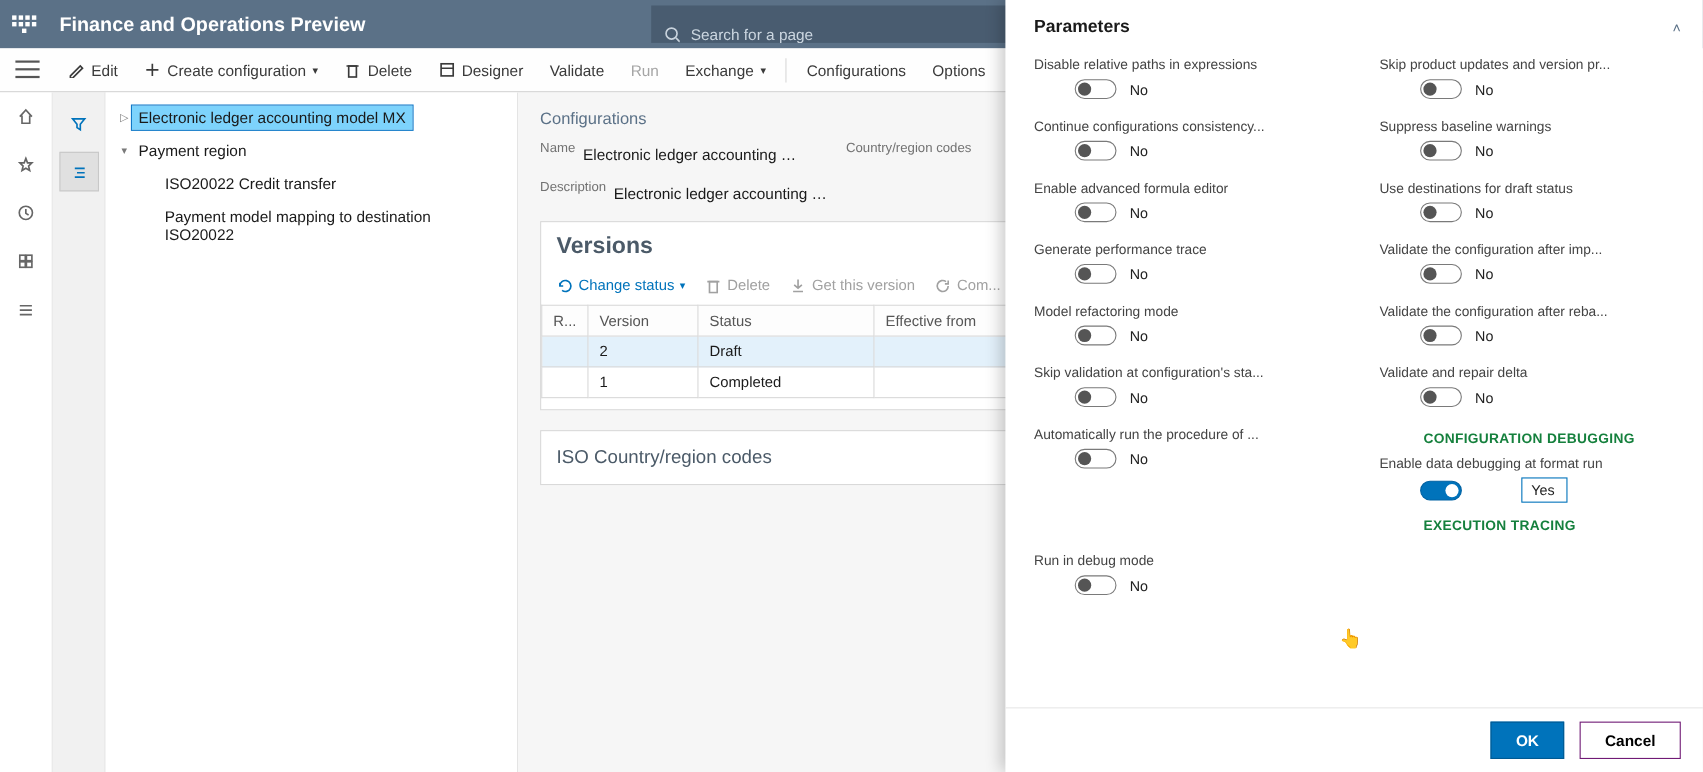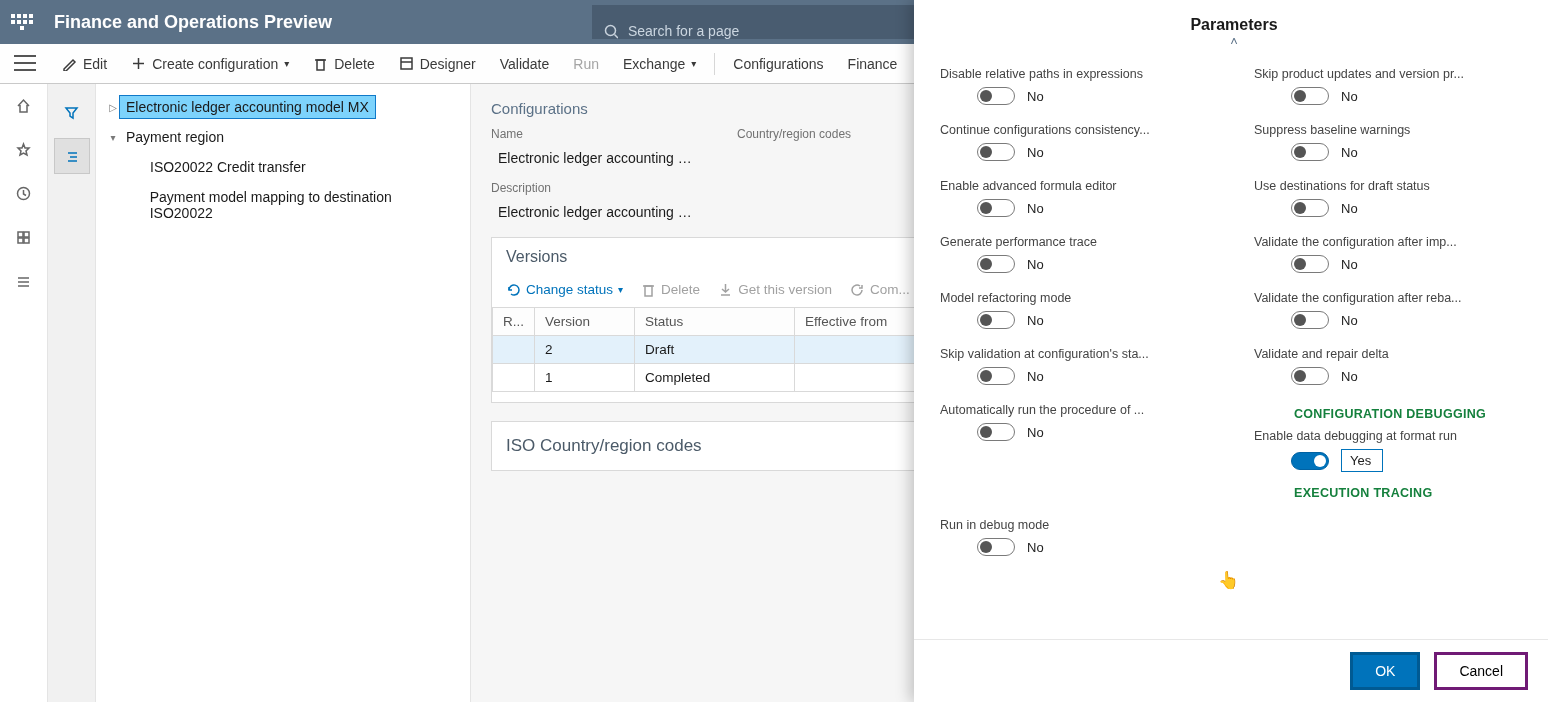--- a/index.html
+++ b/index.html
@@ -41,66 +41,66 @@
   .tree-row { display:flex; align-items:center; padding:4px 2px; cursor:pointer; }
   .tree-row .caret { width:14px; text-align:center; color:#7a7a7a; font-size:10px; }
   .tree-row.selected span.lbl { background:#7dd3fc; outline:1px solid #1079c8; padding:3px 6px; }
   .tree-row .lbl { padding:3px 6px; }
   .tree-children { padding-left:24px; }
 
   
   .detail-panel { flex:1; background:#f6f6f6; padding:16px 20px; overflow:hidden; }
   .detail-panel h3.sec { font-weight:400; font-size:15px; color:#5b7187; margin-bottom:10px; }
   .field-row { display:flex; gap:36px; margin-bottom:10px; }
-  .field { display:flex; flex-direction:column; }
+  .field { display:flex; }
   .field .flabel { font-size:12px; color:#727272; margin-bottom:4px; }
   .field .fval { font-size:14px; color:#1a1a1a; border:1px solid transparent; padding:4px 6px; width:210px; white-space:nowrap; overflow:hidden; text-overflow:ellipsis; }
   .field .fval.link { color:#0073bb; }
 
   .versions-box { background:#fff; border:1px solid #d9d9d9; margin-top:12px; padding:10px 0; }
   .versions-box .sec-head { display:flex; align-items:center; justify-content:space-between; padding:0 14px 10px 14px; }
-  .versions-box h3 { font-weight:400; font-size:16px; color:#4b5a68; }
+  .versions-box h3 { font-weight:700; font-size:21px; color:#4b5a68; }
   .ver-actions { display:flex; gap:18px; font-size:13.5px; color:#0073bb; padding:6px 14px; }
   .ver-actions .vact { display:flex; align-items:center; gap:5px; cursor:pointer; }
   .ver-actions .vact.disabled { color:#a1a1a1; }
 
   .ver-table { width:100%; border-collapse:collapse; margin-top:4px; }
   .ver-table th, .ver-table td { border:1px solid #d9d9d9; padding:6px 10px; text-align:left; font-weight:400; font-size:13.5px; }
   .ver-table th { background:#fdfdfd; color:#555; }
   .ver-table tr.sel td { background:#e3f1fb; }
   .ver-table .c-r { width:30px; }
   .ver-table .c-v { width:100px; }
   .ver-table .c-s { width:160px; }
 
   .iso-box { background:#fff; border:1px solid #d9d9d9; margin-top:18px; padding:14px; }
   .iso-box h3 { font-weight:400; font-size:17px; color:#4b5a68; }
 
   
   .dialog { position:absolute; top:0; right:0; width:634px; height:702px; background:#fff; box-shadow:-4px 0 14px rgba(0,0,0,.22); display:flex; flex-direction:column; }
   .dialog-body { flex:1; overflow-y:auto; padding:16px 20px 10px 26px; }
   .dlg-title { font-size:19px; font-weight:600; margin:14px 0 22px 0; }
-  .dlg-section { display:flex; align-items:center; justify-content:space-between; margin-bottom:18px;flex-direction:column; }
+  .dlg-section { display:flex; align-items:center; justify-content:space-between; margin-bottom:18px; }
   .dlg-section h2 { font-size:16px; font-weight:600; }
   .dlg-section .chev { color:#5b7187; cursor:pointer; }
 
   .param-grid { display:grid; grid-template-columns:1fr 1fr; column-gap:40px; row-gap:18px; }
   .param-item { }
   .param-item .plabel { font-size:12.5px; color:#444; margin-bottom:6px; display:block; white-space:nowrap; overflow:hidden; text-overflow:ellipsis; }
   .toggle-row { display:flex; align-items:center; gap:12px;padding-left:37px; }
   .toggle { width:38px; height:18px; border:1px solid #7a7a7a; border-radius:9px; position:relative; background:#fff; cursor:pointer; }
   .toggle .knob { position:absolute; width:12px; height:12px; background:#555; border-radius:50%; top:2px; left:2px; transition:left .15s; }
   .toggle.on { background:#0073bb; border-color:#0062a3; }
   .toggle.on .knob { left:22px; background:#fff; }
   .toggle-val { font-size:13px; color:#222; }
-  .toggle-val.boxed { border:1px solid #0073bb; padding:3px 8px; min-width:42px; }
+  .toggle-val.boxed { border:1px solid #0073bb; padding:3px 8px; min-width:42px;margin-left:42px; }
 
   .subhead { font-size:12.5px; font-weight:600; color:#15803d; letter-spacing:.3px; margin-top:4px;margin-left:40px; }
 
   .dialog-footer { border-top:1px solid #e7e7e7; padding:12px 20px; display:flex; justify-content:flex-end; gap:14px; }
-  .btn { padding:8px 22px; font-size:14px; border:3px solid #701a75; background:#fff; cursor:pointer; }
+  .btn { padding:8px 22px; font-size:14px; border:1px solid #701a75; background:#fff; cursor:pointer;font-weight:bold; }
   .btn.primary { background:#0073bb; border-color:#005a93; color:#fff; }
 
   
   .hand-cursor { position:absolute; left:1218px; top:570px; font-size:17px; pointer-events:none; }
 
   
   svg.i { width:15px; height:15px; fill:none; stroke:currentColor; stroke-width:1.5; }
 </style>
 </head>
 <body>
@@ -171,21 +171,21 @@
   </div>
   <div class="cmd-btn">
     <span>Exchange</span>
     <span style="font-size:10px;">▾</span>
   </div>
   <div class="cmd-sep"></div>
   <div class="cmd-btn">
     <span>Configurations</span>
   </div>
   <div class="cmd-btn">
-    <span>Finance</span>
+    <span>Options</span>
   </div>
 </div>
 
 <div class="workspace">
 
   <div class="rail">
     <div class="ritem">
       <svg class="i">
           <path d="M2 8 L7.5 2 L13 8 M4 7 V14 H11 V7"></path>
         </svg>

